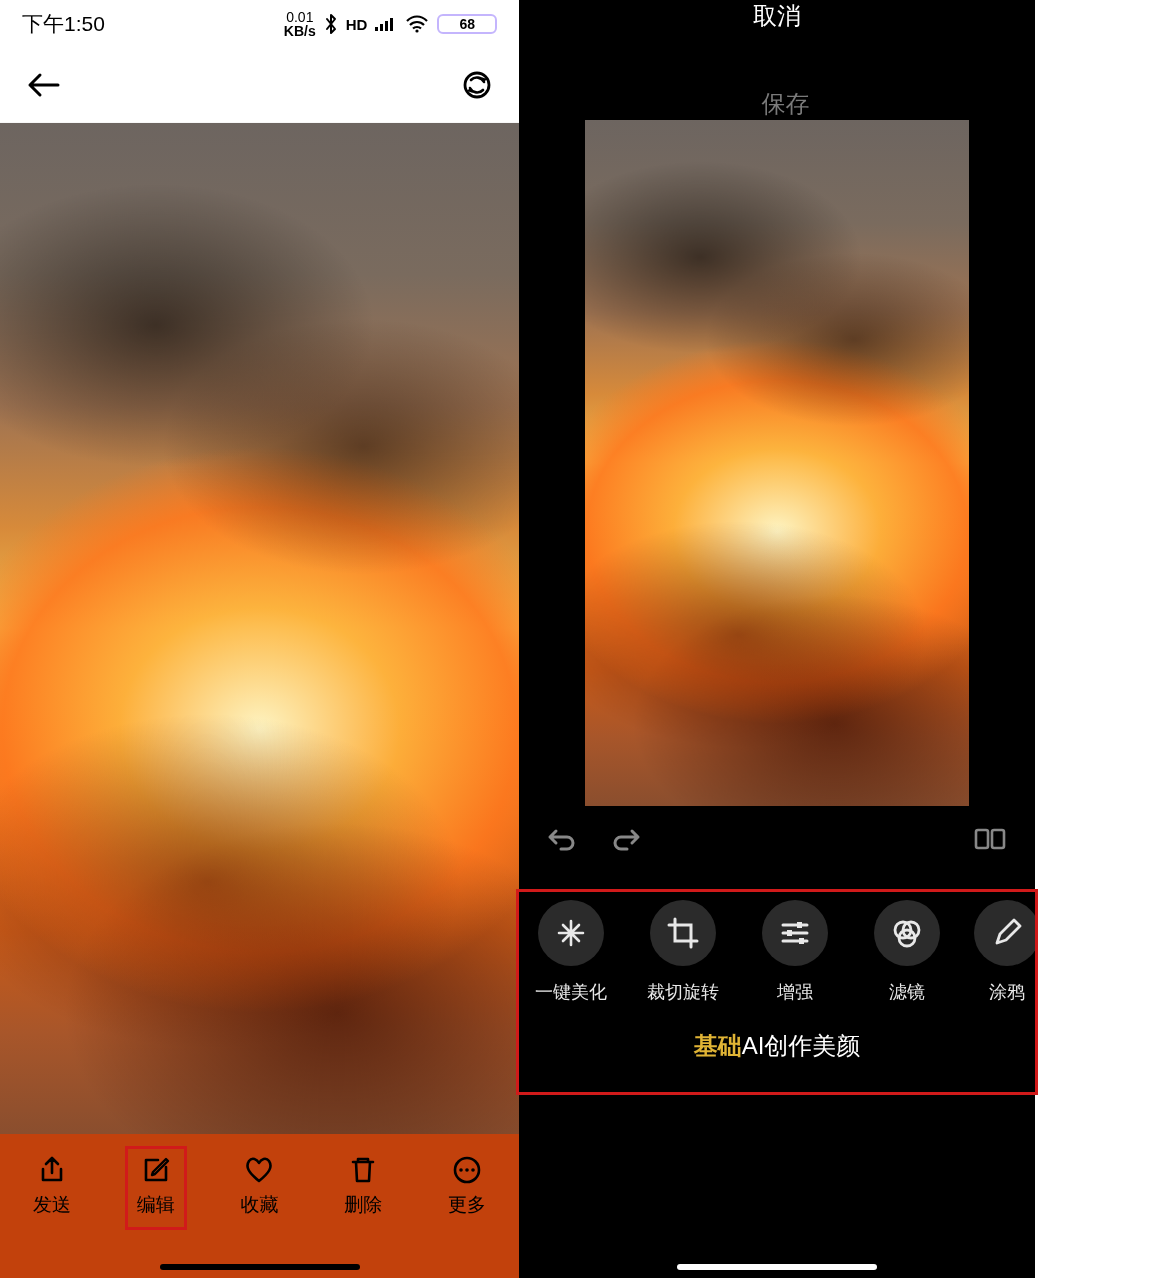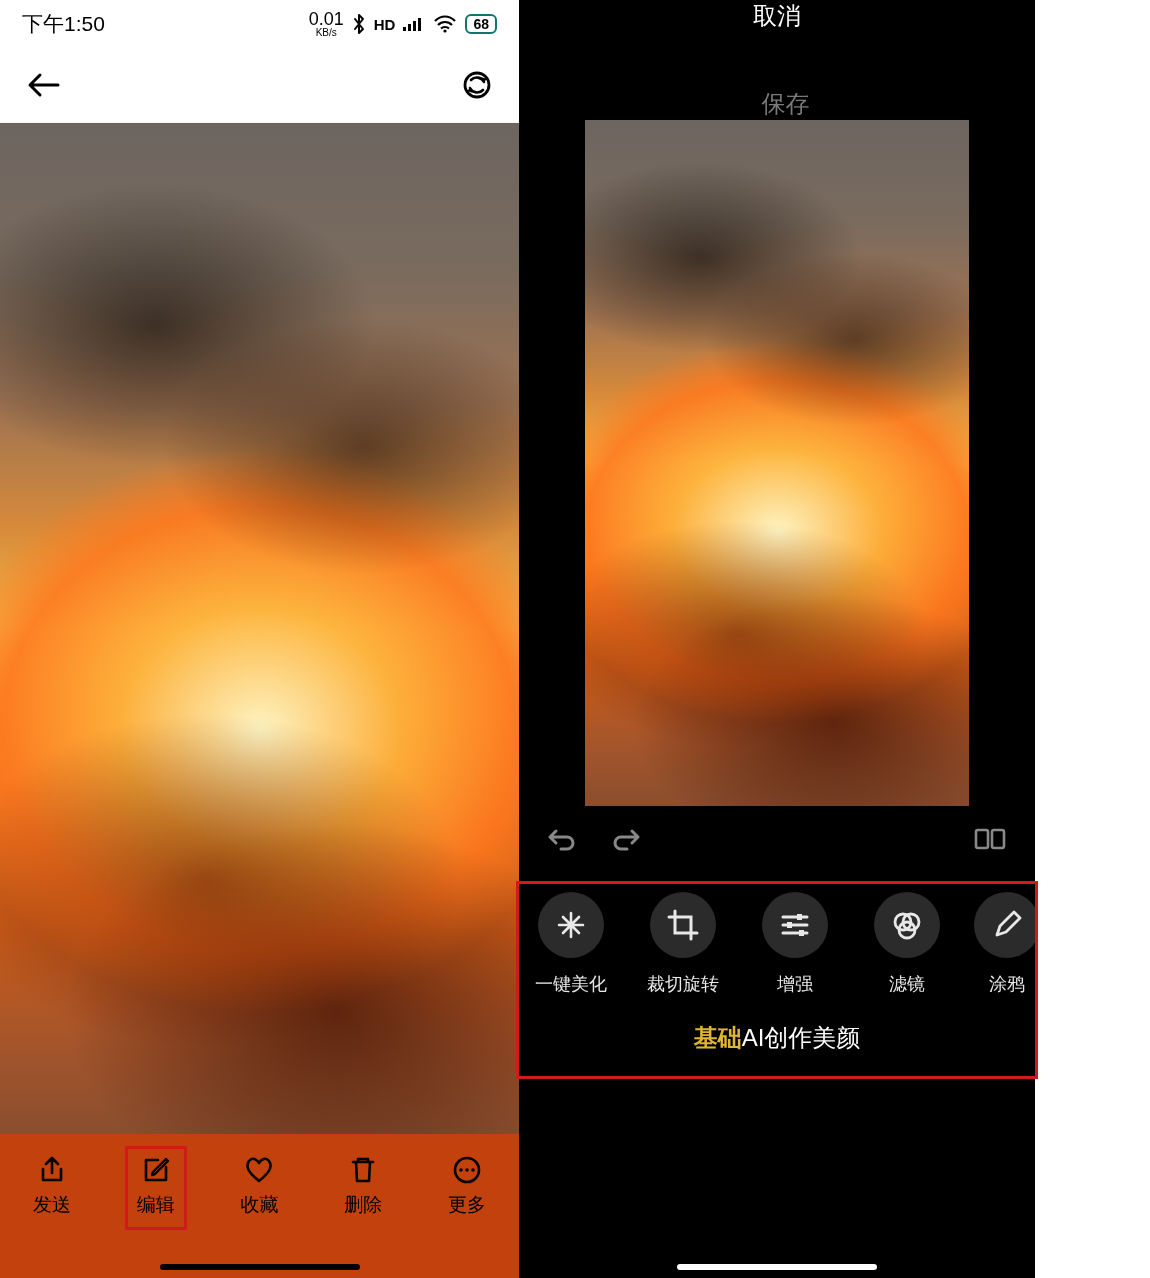--- a/index.html
+++ b/index.html
@@ -33,30 +33,30 @@
     display: flex;
     align-items: center;
     gap: 8px;
     font-size: 14px;
   }
   .status-kbs {
     font-size: 12px;
     line-height: 1;
     text-align: center;
   }
-  .status-kbs .n { font-size: 18px; }
-  .status-kbs .u { font-size: 10px; }
+  .status-kbs .n { font-size: 14px; }
+  .status-kbs .u { font-size: 14px; font-weight: bold; }
   .signal-bars, .wifi-icon, .bt-icon, .battery-icon {
     display: inline-flex;
     align-items: center;
   }
   .battery-box {
-    border: 2px solid #0f766e;
+    border: 2px solid #c4b5fd;
     border-radius: 6px;
-    padding: 1px 6px;
+    padding: 1px 20px;
     font-size: 14px;
     font-weight: 600;
     line-height: 1;
     text-align: center;
   }
   .left-appbar {
     height: 74px;
     display: flex;
     align-items: center;
     justify-content: space-between;
@@ -170,24 +170,24 @@
     height: 70px;
     display: flex;
     align-items: center;
     padding: 0 28px;
     gap: 34px;
     color: #9a9a9a;
   }
   .r-undo-row .spacer { flex:1; }
   .r-tools-wrap {
     position: relative;
-    margin: 8px 0 0 0;
+    margin: 16px 0 0 0;
     outline: 3px solid #d11a1a;
     outline-offset: 0;
-    padding-bottom: 8px;
+    padding-bottom: 16px;
   }
   .r-tools {
     display: flex;
     gap: 28px;
     padding: 8px 0 0 10px;
     overflow: hidden;
   }
   .tool {
     display: flex;
     flex-direction: column;

